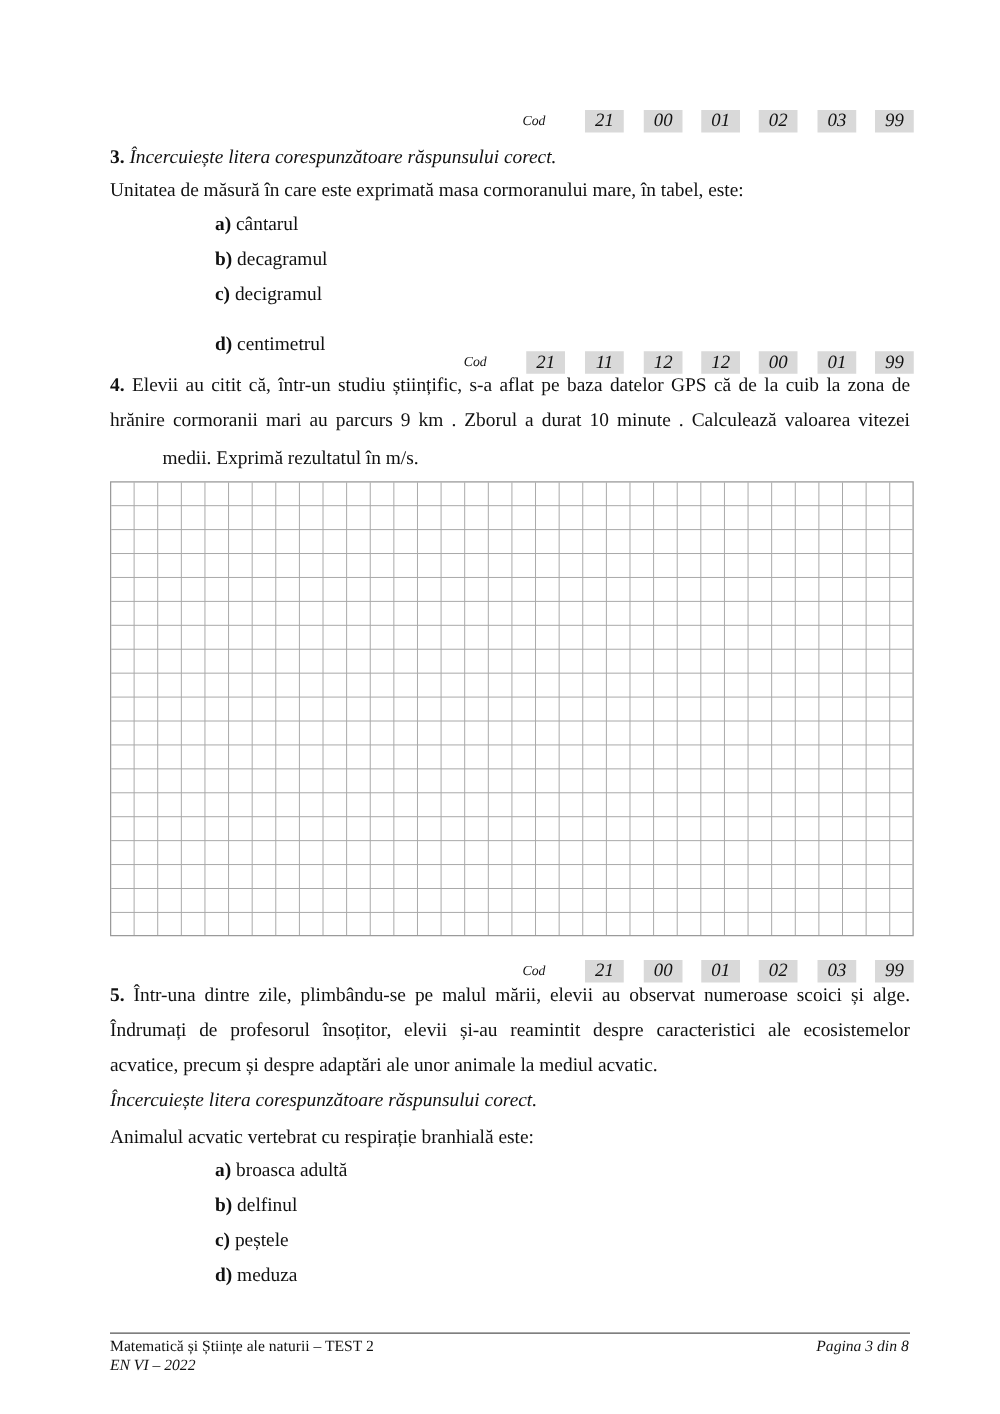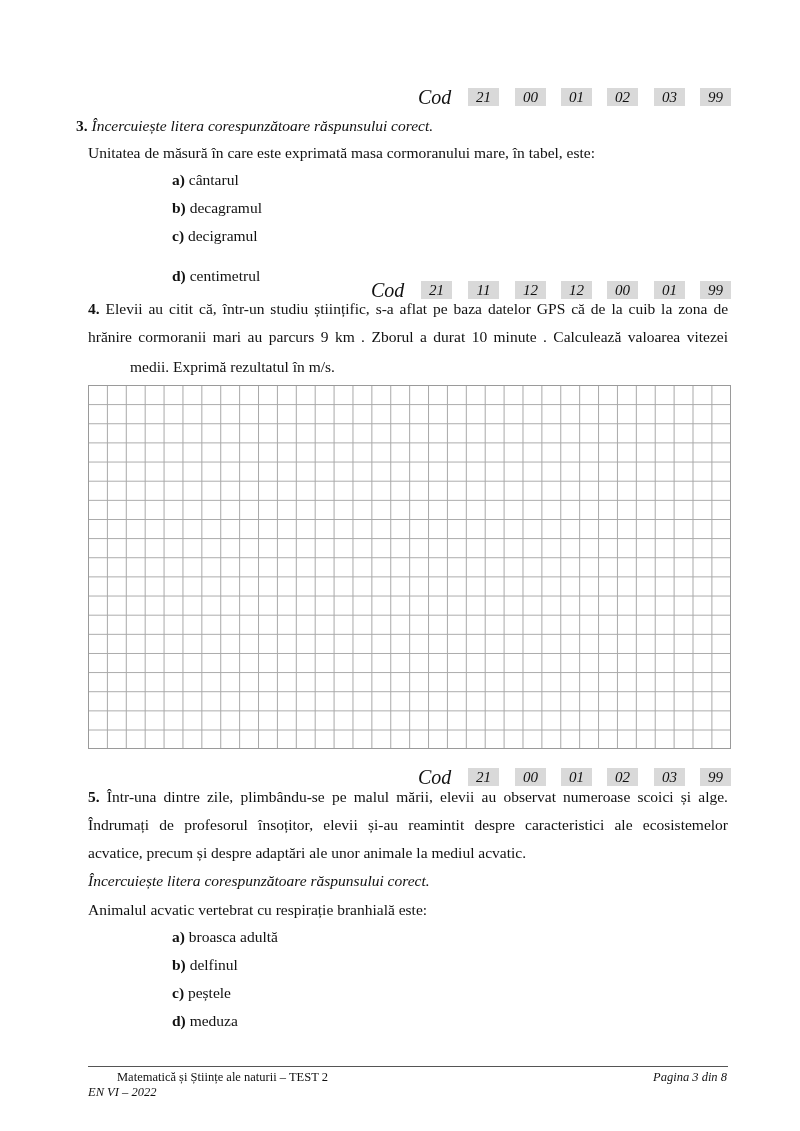--- a/index.html
+++ b/index.html
@@ -1,21 +1,21 @@
 <!DOCTYPE html>
 <html><head>
 <meta charset="utf-8">
 <style>
   html, body { margin:0; padding:0; background:#ffffff; }
   body { width:800px; height:1131px; position:relative; overflow:hidden;
          font-family:"Liberation Serif", "DejaVu Serif", serif; color:#111; }
   .abs { position:absolute; }
   .txt { font-size:15.5px; line-height:18px; white-space:nowrap; }
   .code-row { position:absolute; height:18px; }
-  .code-label { position:absolute; font-style:italic; font-size:20px; line-height:18px; }
+  .code-label { position:absolute; font-style:italic; font-size:11px; line-height:18px; }
   .code-box { position:absolute; width:31px; height:18px; background:#d9d9d9;
               font-style:italic; font-size:15px; line-height:18px; text-align:center; }
   .italic { font-style:italic; }
   .bold { font-weight:bold; }
   .justify { text-align:justify; text-align-last:justify; white-space:normal; }
   .grid { position:absolute; left:88px; top:385px; width:643px; height:364px;
           border:1px solid #9a9a9a; box-sizing:border-box;
           background-image:
             linear-gradient(to right, #a8a8a8 1px, transparent 1px),
             linear-gradient(to bottom, #a8a8a8 1px, transparent 1px);
@@ -29,21 +29,21 @@
 <div class="code-row" style="left:0;top:88px;width:800px;">
   <span class="code-label" style="left:418px;">Cod</span>
   <span class="code-box" style="left:468px;">21</span>
   <span class="code-box" style="left:515px;">00</span>
   <span class="code-box" style="left:561px;">01</span>
   <span class="code-box" style="left:607px;">02</span>
   <span class="code-box" style="left:654px;">03</span>
   <span class="code-box" style="left:700px;">99</span>
 </div>
 
-<div class="abs txt" style="left:76px;top:117px;">
+<div class="abs txt" style="left:88px;top:117px;">
   <span class="bold">3.</span>
   <span class="italic">Încercuiește litera corespunzătoare răspunsului corect.</span>
 </div>
 <div class="abs txt" style="left:88px;top:144px;">Unitatea de măsură în care este exprimată masa cormoranului mare, în tabel, este:</div>
 <div class="abs txt" style="left:172px;top:171px;">
   <span class="bold">a)</span>
   <span>cântarul</span>
 </div>
 <div class="abs txt" style="left:172px;top:199px;">
   <span class="bold">b)</span>
@@ -107,15 +107,15 @@
 <div class="abs txt" style="left:172px;top:984px;">
   <span class="bold">c)</span>
   <span>peștele</span>
 </div>
 <div class="abs txt" style="left:172px;top:1012px;">
   <span class="bold">d)</span>
   <span>meduza</span>
 </div>
 
 <div class="footer-line"></div>
-<div class="abs footer" style="left:88px;top:1070px;margin-left:29px;">Matematică și Științe ale naturii – TEST 2</div>
+<div class="abs footer" style="left:88px;top:1070px;">Matematică și Științe ale naturii – TEST 2</div>
 <div class="abs footer italic" style="left:88px;top:1085px;">EN VI – 2022</div>
 <div class="abs footer italic" style="right:73px;top:1070px;">Pagina 3 din 8</div>
 
 </body></html>

